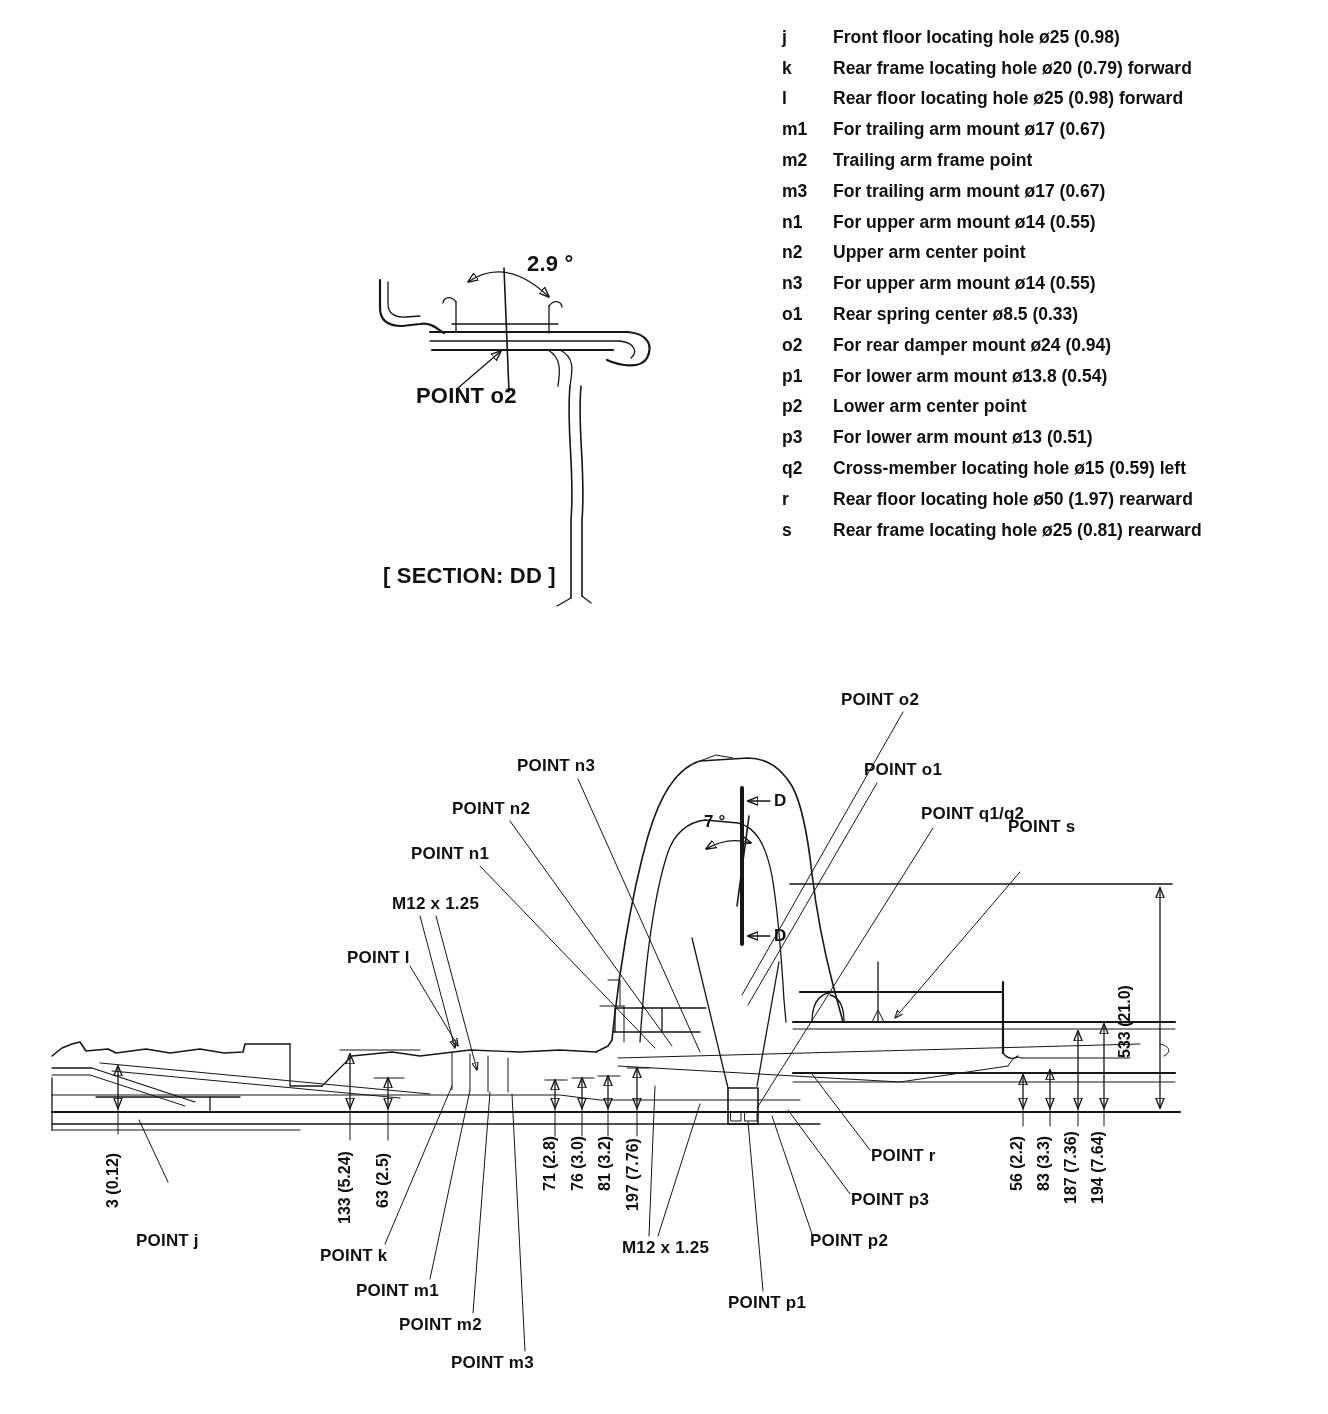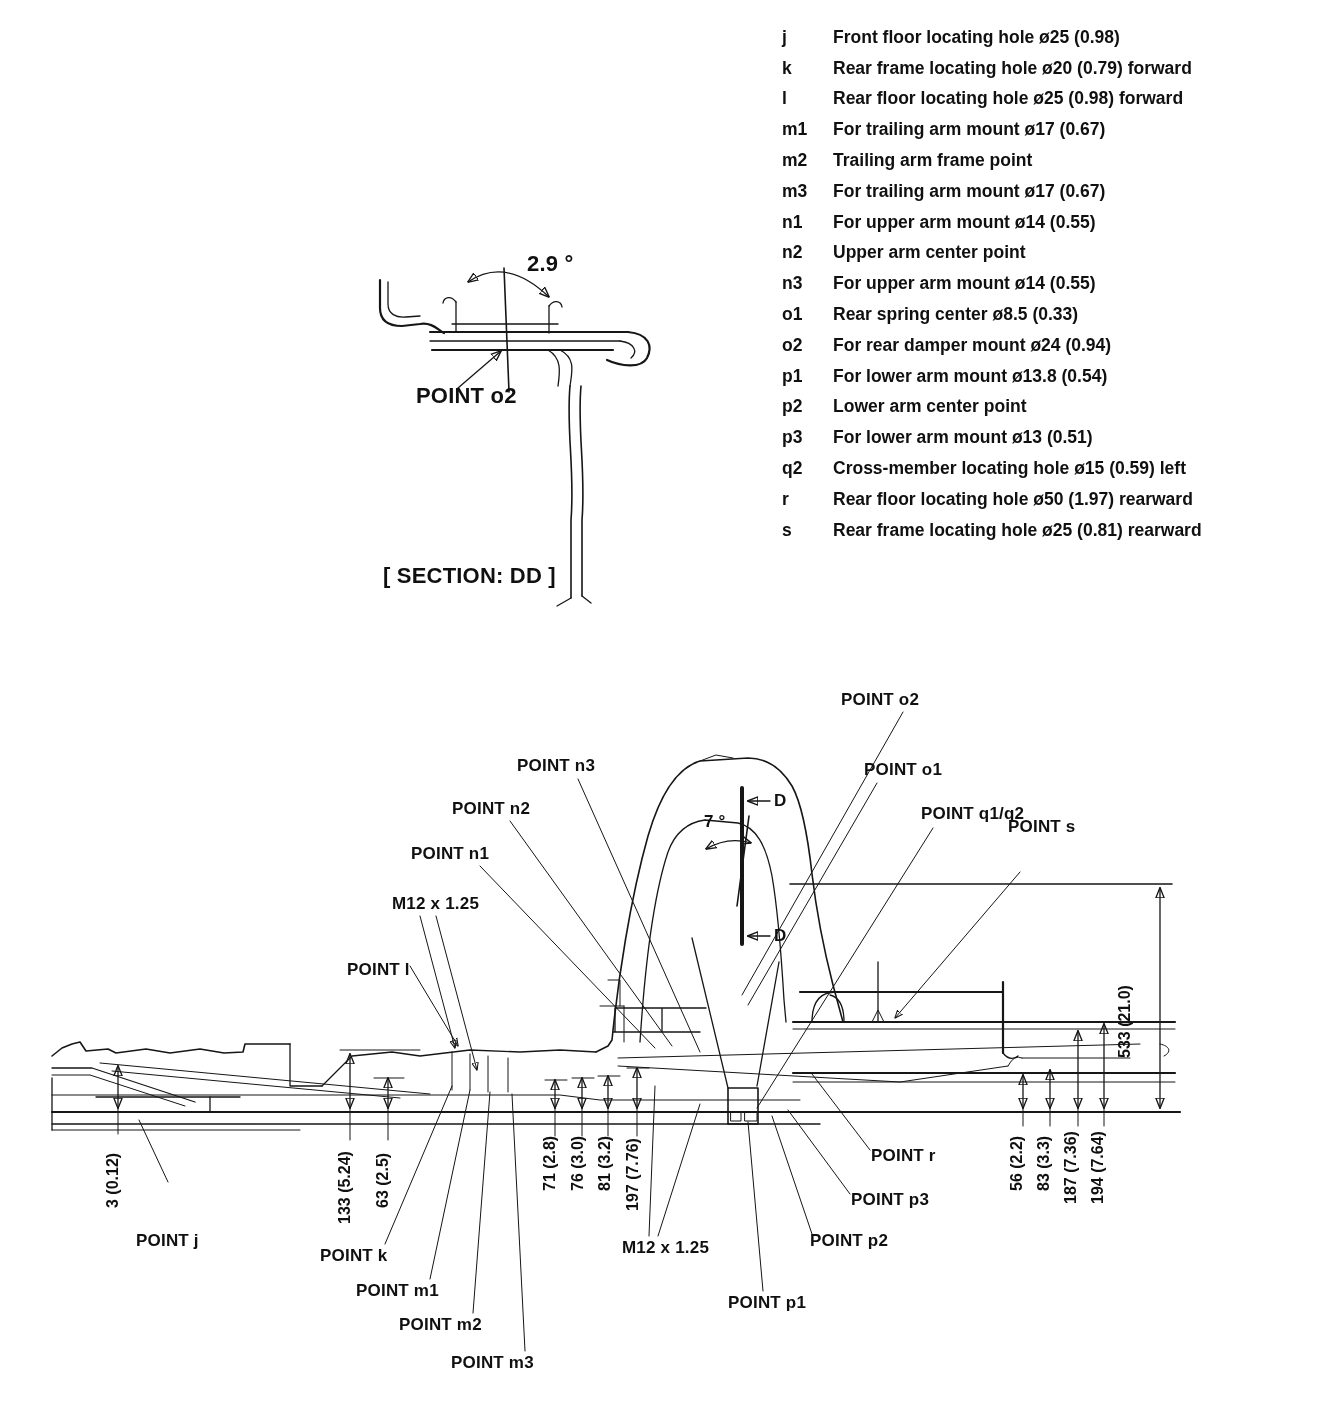--- a/index.html
+++ b/index.html
@@ -243,21 +243,21 @@
   <div class="lbl big" style="left:371px;top:566px;margin-left:12px;">[ SECTION: DD ]</div>
 
   <div class="lbl" style="left:841px;top:690px;">POINT o2</div>
   <div class="lbl" style="left:517px;top:756px;">POINT n3</div>
   <div class="lbl" style="left:864px;top:760px;">POINT o1</div>
   <div class="lbl" style="left:452px;top:799px;">POINT n2</div>
   <div class="lbl" style="left:921px;top:804px;">POINT q1/q2</div>
   <div class="lbl" style="left:411px;top:844px;">POINT n1</div>
   <div class="lbl" style="left:1008px;top:805px;margin-top:12px;">POINT s</div>
   <div class="lbl" style="left:392px;top:894px;">M12 x 1.25</div>
-  <div class="lbl" style="left:347px;top:948px;margin-top:12px;">POINT l</div>
+  <div class="lbl" style="left:347px;top:948px;">POINT l</div>
   <div class="lbl" style="left:136px;top:1183px;margin-top:48px;">POINT j</div>
   <div class="lbl" style="left:320px;top:1246px;">POINT k</div>
   <div class="lbl" style="left:356px;top:1281px;">POINT m1</div>
   <div class="lbl" style="left:399px;top:1315px;">POINT m2</div>
   <div class="lbl" style="left:451px;top:1353px;">POINT m3</div>
   <div class="lbl" style="left:622px;top:1238px;">M12 x 1.25</div>
   <div class="lbl" style="left:728px;top:1293px;">POINT p1</div>
   <div class="lbl" style="left:810px;top:1231px;">POINT p2</div>
   <div class="lbl" style="left:851px;top:1190px;">POINT p3</div>
   <div class="lbl" style="left:871px;top:1146px;text-align:right;">POINT r</div>

